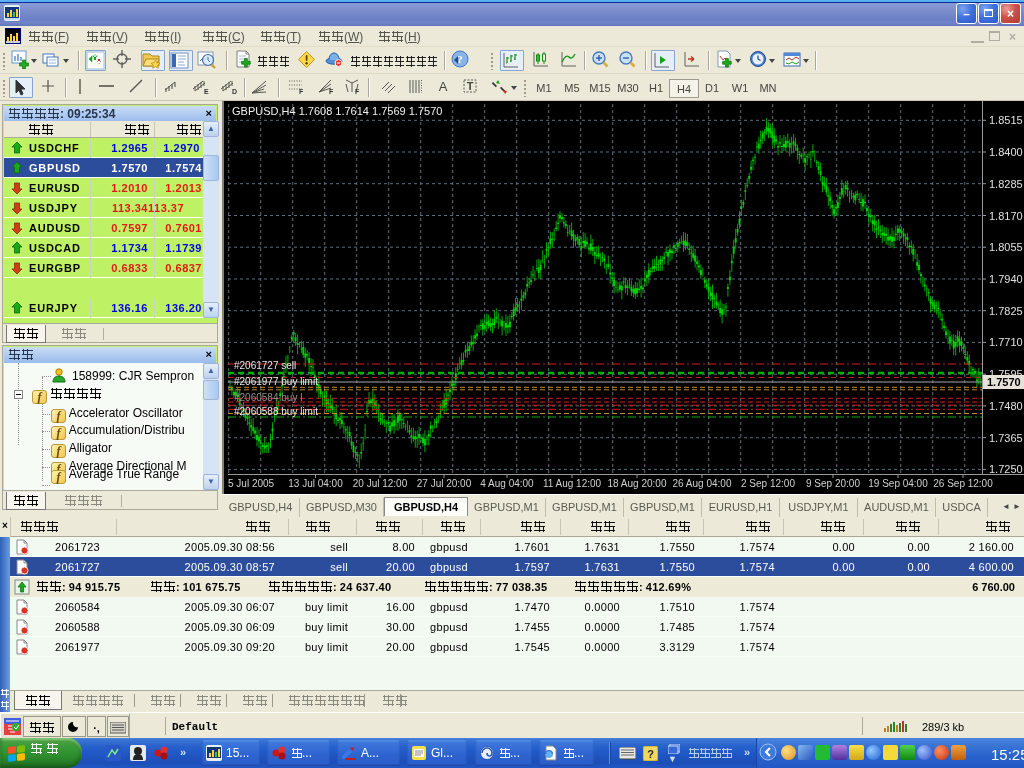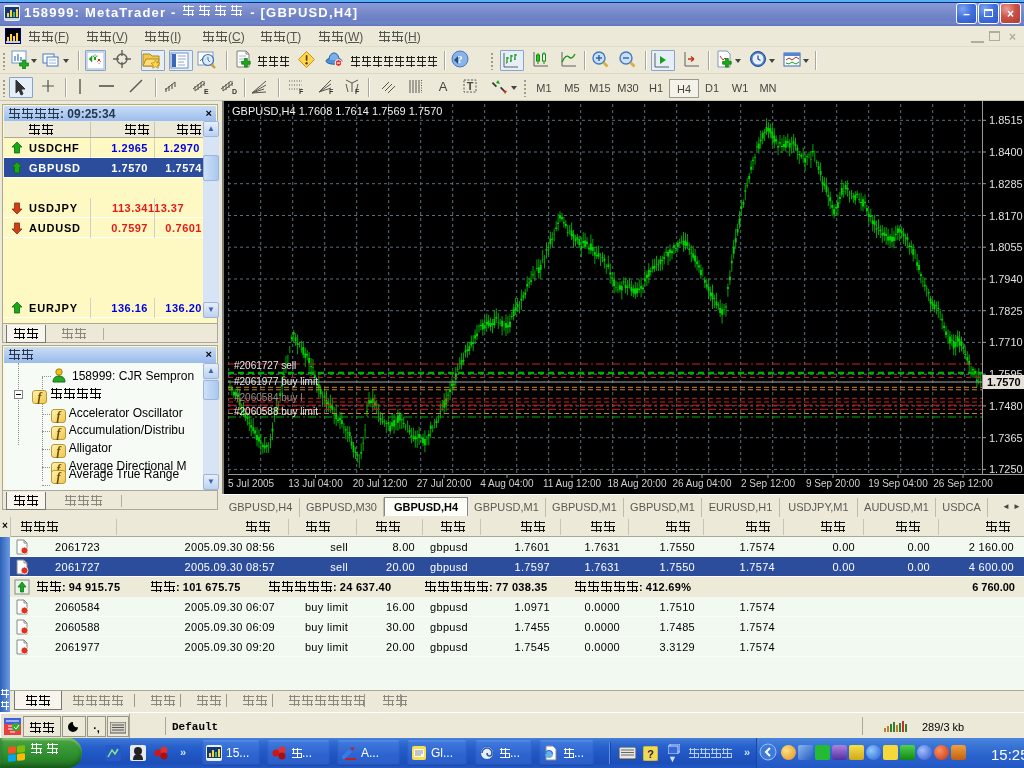--- a/index.html
+++ b/index.html
@@ -27,21 +27,21 @@
 #tb2{left:0;top:74px;width:1024px;height:27px;background:#ECE9D8;border-bottom:1px solid #C8C4B0}
 .grip{position:absolute;top:5px;width:5px;height:18px;background-image:radial-gradient(circle,#A09C8C 1px,transparent 1.2px);background-size:4px 4px;background-position:0 0}
 .tsep{position:absolute;top:4px;width:2px;height:19px;border-left:1px solid #ACA899;border-right:1px solid #fff}
 .tbtn{position:absolute;top:3px;width:21px;height:21px}
 .tbtn.pr{border:1px solid #86A4CC;background:#E6EEF8;border-radius:1px}
 .tlbl{position:absolute;top:8px;font-size:12px;color:#222}
 .tlbl i.g{width:9px;height:11px;margin:0 1px}
 .darr{position:absolute;top:12px;width:0;height:0;border-left:3px solid transparent;border-right:3px solid transparent;border-top:4px solid #444}
 .tf{position:absolute;top:5px;width:30px;height:19px;font-size:11px;color:#47453d;text-align:center;line-height:18px}
 .tf.pr{border:1px solid #9C9A8C;background:#F5F3E9}
-.pnl{background:#fef9c3;border:1px solid #ACA899}
+.pnl{background:#bef264;border:1px solid #ACA899}
 .ptitle{position:absolute;left:1px;top:1px;right:1px;height:16px;
  background:linear-gradient(#C9DCF6,#99BBEB);color:#26364E;font-size:12px;padding:1px 4px;font-weight:bold}
 .ptitle .x{position:absolute;right:4px;top:1px;color:#000;font-weight:bold;font-size:11px;font-family:"Liberation Sans"}
 .ptabs{position:absolute;left:0;right:0;bottom:0;height:19px;background:#ECE9D8;border-top:1px solid #ACA899;font-size:12px}
 .ptab{position:absolute;top:1px;height:18px;padding:2px 6px;color:#8a887c}
 .ptab.on{background:#F7F5ED;border:1px solid #777;border-top:none;color:#000}
 .sbar{position:absolute;width:16px;background:#D6E4F6}
 .sbtn{position:absolute;left:0;width:16px;height:16px;border-radius:2px;border:1px solid #9EB4D8;
  background:linear-gradient(#E6EEFA,#BCD2F0);color:#4060A8;font-size:8px;text-align:center;line-height:14px}
 .sthumb{position:absolute;left:0;width:16px;border-radius:2px;border:1px solid #9EB4D8;background:linear-gradient(90deg,#CEE0F8,#A8C8F0)}
@@ -75,21 +75,20 @@
 <div class="ab" id="tbar">
  <svg class="ab" style="left:4px;top:5px" width="16" height="16">
         <rect x="0" y="0" width="16" height="16" rx="2" fill="#E8F0F8"></rect>
         <rect x="1" y="2" width="14" height="11" fill="#103878"></rect>
         <rect x="3" y="8" width="2" height="4" fill="#FFD040"></rect>
         <rect x="6" y="5" width="2" height="7" fill="#FFD040"></rect>
         <rect x="9" y="7" width="2" height="5" fill="#40C040"></rect>
         <rect x="12" y="4" width="2" height="8" fill="#FFD040"></rect>
         <rect x="1" y="13" width="14" height="2" fill="#C8D8E8"></rect>
       </svg>
- <div class="ttl">158999: MetaTrader - <i class="gb"></i><i class="gb"></i><i class="gb"></i><i class="gb"></i> - [GBPUSD,H4]</div>
  <div class="wbtn" style="left:956px">–</div>
  <div class="wbtn" style="left:978px"><span style="display:inline-block;width:9px;height:8px;border:1px solid #fff;border-top:2px solid #fff;vertical-align:1px"></span></div>
  <div class="wbtn cl" style="left:1000px">×</div>
 </div>
 <div class="ab" id="menu">
       <svg class="ab" style="left:5px;top:2px" width="16" height="16">
         <rect width="16" height="16" fill="#000080"></rect>
         <rect x="1" y="1" width="14" height="14" fill="#000"></rect>
         <rect x="2" y="9" width="2" height="4" fill="#FFD040"></rect>
         <rect x="5" y="6" width="2" height="7" fill="#FFD040"></rect>
@@ -415,37 +414,67 @@
         <span class="ab" style="left:150px;top:0;width:1px;height:20px;background:#D0D0C8"></span>
       </div>
       <div class="mwrow sel" style="top:53px">
         <svg class="ab" style="left:7px;top:4px" width="12" height="12">
           <path d="M6 0l5 5H8.5v6h-5V5H1z" fill="#18A818" stroke="#0A6A0A" stroke-width="0.8"></path>
         </svg>
         <span class="sym">GBPUSD</span>
         <span class="b1 cu" style="left:88px;width:56px">1.7570</span>
         <span class="b1 cu" style="left:144px;width:54px">1.7574</span>
       </div>
+      <div class="mwrow" style="top:73px">
+        <svg class="ab" style="left:7px;top:4px" width="12" height="12">
+          <path d="M6 12L1 7h2.5V1h5v6H11z" fill="#D04018" stroke="#8A2A0A" stroke-width="0.8"></path>
+        </svg>
+        <span class="sym">EURUSD</span>
+        <span class="b1 cd" style="left:88px;width:56px">1.2010</span>
+        <span class="b1 cd" style="left:144px;width:54px">1.2013</span>
+        <span class="ab" style="left:86px;top:0;width:1px;height:20px;background:#D0D0C8"></span>
+        <span class="ab" style="left:150px;top:0;width:1px;height:20px;background:#D0D0C8"></span>
+      </div>
       <div class="mwrow" style="top:93px">
         <svg class="ab" style="left:7px;top:4px" width="12" height="12">
           <path d="M6 12L1 7h2.5V1h5v6H11z" fill="#D04018" stroke="#8A2A0A" stroke-width="0.8"></path>
         </svg>
         <span class="sym">USDJPY</span>
         <span class="b1 cd" style="left:88px;width:56px">113.34</span>
         <span class="b1 cd" style="left:144px;width:36px">113.37</span>
         <span class="ab" style="left:86px;top:0;width:1px;height:20px;background:#D0D0C8"></span>
         <span class="ab" style="left:150px;top:0;width:1px;height:20px;background:#D0D0C8"></span>
       </div>
       <div class="mwrow" style="top:113px">
         <svg class="ab" style="left:7px;top:4px" width="12" height="12">
           <path d="M6 12L1 7h2.5V1h5v6H11z" fill="#D04018" stroke="#8A2A0A" stroke-width="0.8"></path>
         </svg>
         <span class="sym">AUDUSD</span>
         <span class="b1 cd" style="left:88px;width:56px">0.7597</span>
         <span class="b1 cd" style="left:144px;width:54px">0.7601</span>
+        <span class="ab" style="left:86px;top:0;width:1px;height:20px;background:#D0D0C8"></span>
+        <span class="ab" style="left:150px;top:0;width:1px;height:20px;background:#D0D0C8"></span>
+      </div>
+      <div class="mwrow" style="top:133px">
+        <svg class="ab" style="left:7px;top:4px" width="12" height="12">
+          <path d="M6 0l5 5H8.5v6h-5V5H1z" fill="#18A818" stroke="#0A6A0A" stroke-width="0.8"></path>
+        </svg>
+        <span class="sym">USDCAD</span>
+        <span class="b1 cu" style="left:88px;width:56px">1.1734</span>
+        <span class="b1 cu" style="left:144px;width:54px">1.1739</span>
+        <span class="ab" style="left:86px;top:0;width:1px;height:20px;background:#D0D0C8"></span>
+        <span class="ab" style="left:150px;top:0;width:1px;height:20px;background:#D0D0C8"></span>
+      </div>
+      <div class="mwrow" style="top:153px">
+        <svg class="ab" style="left:7px;top:4px" width="12" height="12">
+          <path d="M6 12L1 7h2.5V1h5v6H11z" fill="#D04018" stroke="#8A2A0A" stroke-width="0.8"></path>
+        </svg>
+        <span class="sym">EURGBP</span>
+        <span class="b1 cd" style="left:88px;width:56px">0.6833</span>
+        <span class="b1 cd" style="left:144px;width:54px">0.6837</span>
         <span class="ab" style="left:86px;top:0;width:1px;height:20px;background:#D0D0C8"></span>
         <span class="ab" style="left:150px;top:0;width:1px;height:20px;background:#D0D0C8"></span>
       </div>
       <div class="mwrow" style="top:193px">
         <svg class="ab" style="left:7px;top:4px" width="12" height="12">
           <path d="M6 0l5 5H8.5v6h-5V5H1z" fill="#18A818" stroke="#0A6A0A" stroke-width="0.8"></path>
         </svg>
         <span class="sym">EURJPY</span>
         <span class="b1 cu" style="left:88px;width:56px">136.16</span>
         <span class="b1 cu" style="left:144px;width:54px">136.20</span>
@@ -653,21 +682,21 @@
         <svg class="ab" style="left:4px;top:2px" width="16" height="16">
           <path d="M3 1h7l3 3v11H3z" fill="#fff" stroke="#888"></path>
           <path d="M10 1v3h3" fill="none" stroke="#888"></path>
           <circle cx="10.5" cy="11.5" r="3.5" fill="#E03020" stroke="#fff" stroke-width="0.8"></circle>
         </svg>
         <span class="trc" style="left:-20px;width:110px">2060584</span>
         <span class="trc" style="left:155px;width:110px">2005.09.30 06:07</span>
         <span class="trc" style="left:228px;width:110px">buy limit</span>
         <span class="trc" style="left:295px;width:110px">16.00</span>
         <span class="trc" style="left:348px;width:110px">gbpusd</span>
-        <span class="trc" style="left:430px;width:110px">1.0971</span>
+        <span class="trc" style="left:430px;width:110px">1.7470</span>
         <span class="trc" style="left:500px;width:110px">0.0000</span>
         <span class="trc" style="left:575px;width:110px">1.7510</span>
         <span class="trc" style="left:655px;width:110px">1.7574</span>
       </div>
       <div class="trow" style="top:100px">
         <svg class="ab" style="left:4px;top:2px" width="16" height="16">
           <path d="M3 1h7l3 3v11H3z" fill="#fff" stroke="#888"></path>
           <path d="M10 1v3h3" fill="none" stroke="#888"></path>
           <circle cx="10.5" cy="11.5" r="3.5" fill="#E03020" stroke="#fff" stroke-width="0.8"></circle>
         </svg>

